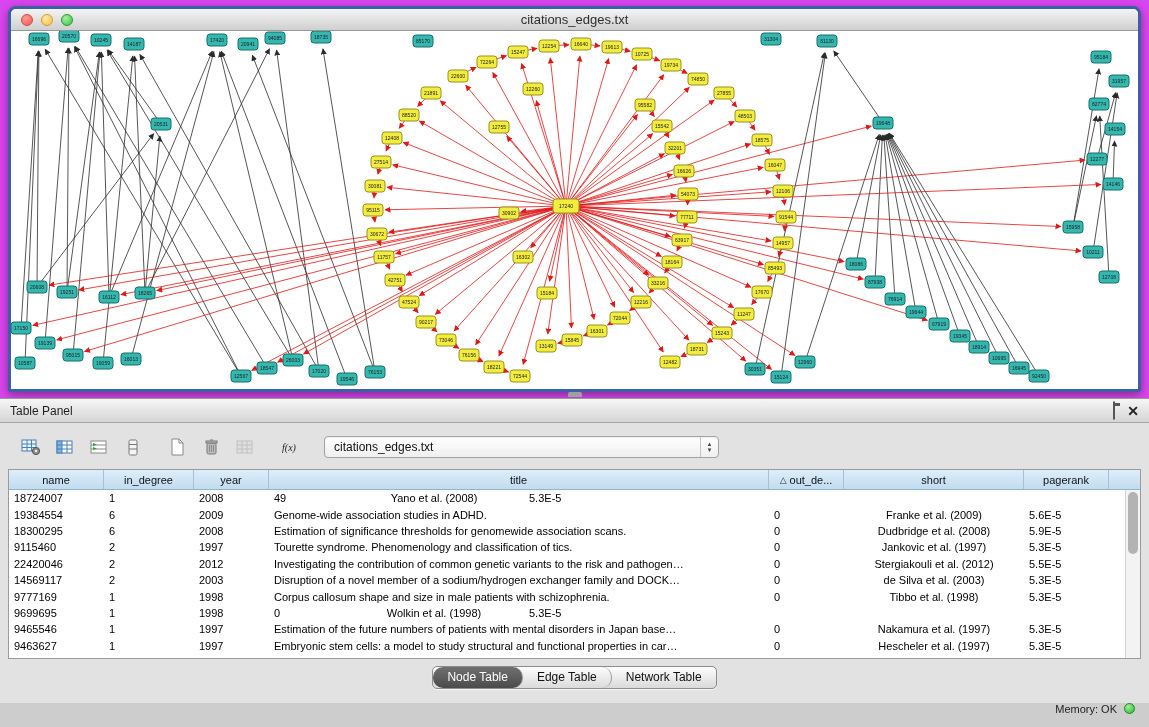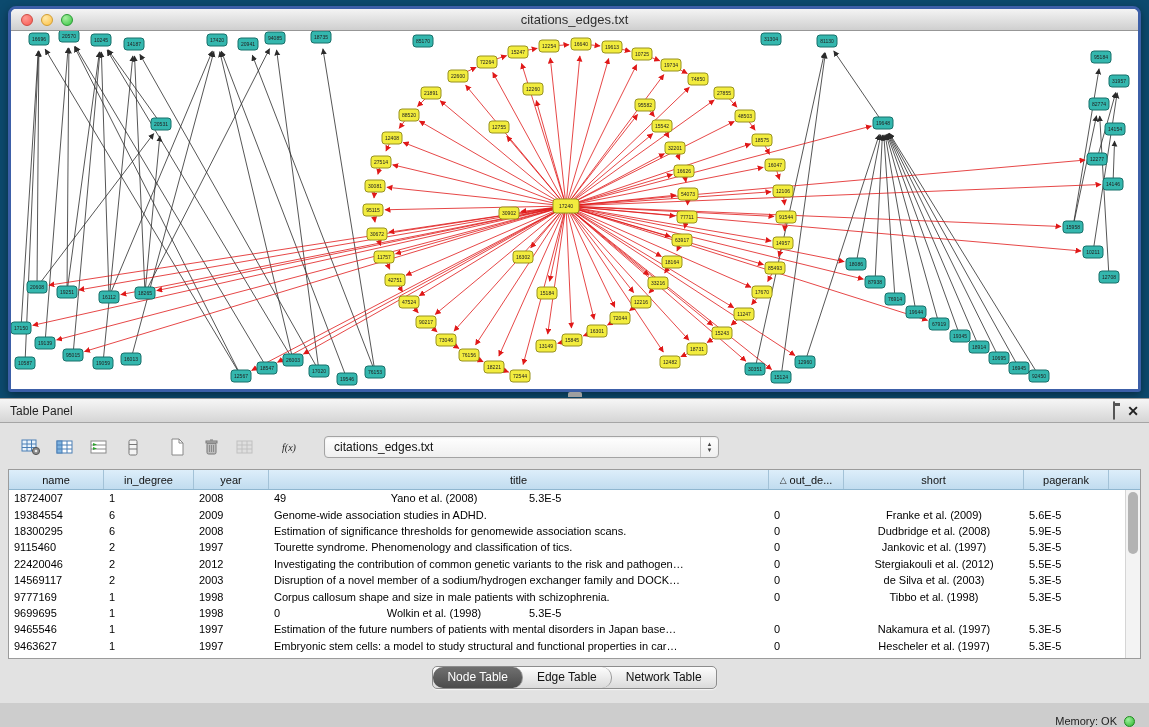--- a/index.html
+++ b/index.html
@@ -1,18 +1,18 @@
 <!DOCTYPE html>
 <html><head>
 <meta charset="utf-8">
 <style>
   * { box-sizing: border-box; }
   html,body { margin:0; padding:0; }
   body { width:1149px; height:727px; overflow:hidden; }
-  .app { position:relative; width:1149px; height:727px; background:#0c4a6e;
+  .app { position:relative; width:1149px; height:727px; background:#d946ef;
          font-family:"Liberation Sans", sans-serif; overflow:hidden; }
 
   
   .net-window { position:absolute; left:8px; top:6px; width:1133px; height:386px;
     border:3px solid #3c5fa8; border-radius:8px 8px 3px 3px; background:#fff;
     box-shadow:0 3px 10px rgba(0,0,0,.4); }
   .titlebar { height:22px; background:linear-gradient(#f4f4f4,#cfcfcf);
     border-bottom:1px solid #979797; border-radius:5px 5px 0 0; position:relative;
     display:flex; align-items:center; justify-content:center; }
   .title-text { font-size:13px; color:#2e2e2e; }
@@ -75,21 +75,21 @@
   .vthumb { position:absolute; left:2px; top:2px; width:10px; height:62px; background:#b3b3b3; border-radius:6px; }
 
   .tabs-row { display:flex; justify-content:center; margin-top:7px; }
   .seg { display:flex; border:1px solid #8c8c8c; border-radius:5px; overflow:hidden;
     background:linear-gradient(#fdfdfd,#dadada); box-shadow:0 1px 1px rgba(255,255,255,.7); }
   .seg-btn { padding:3px 14px 4px; font-size:12px; color:#111; border-right:1px solid #9a9a9a;border-radius:10px; }
   .seg-btn:last-child { border-right:none; }
   .seg-btn.active { background:linear-gradient(#707070,#4b4b4b); color:#fff; }
 
   .status-bar { position:absolute; left:0; bottom:0; width:1149px; height:24px; background:#cdcdcd;
-    display:flex; align-items:flex-end; justify-content:flex-end; padding-right:14px; gap:7px;
+    display:flex; align-items:flex-start; justify-content:flex-end; padding-right:14px; gap:7px;
     font-size:11px; color:#222; }
   .mem-dot { width:11px; height:11px; border-radius:50%;
     background:radial-gradient(circle at 35% 30%, #9df09d, #2db52d); border:1px solid #1d8a1d; }
 
   
   .icn { display:block; }
 </style>
 </head>
 <body>
 

